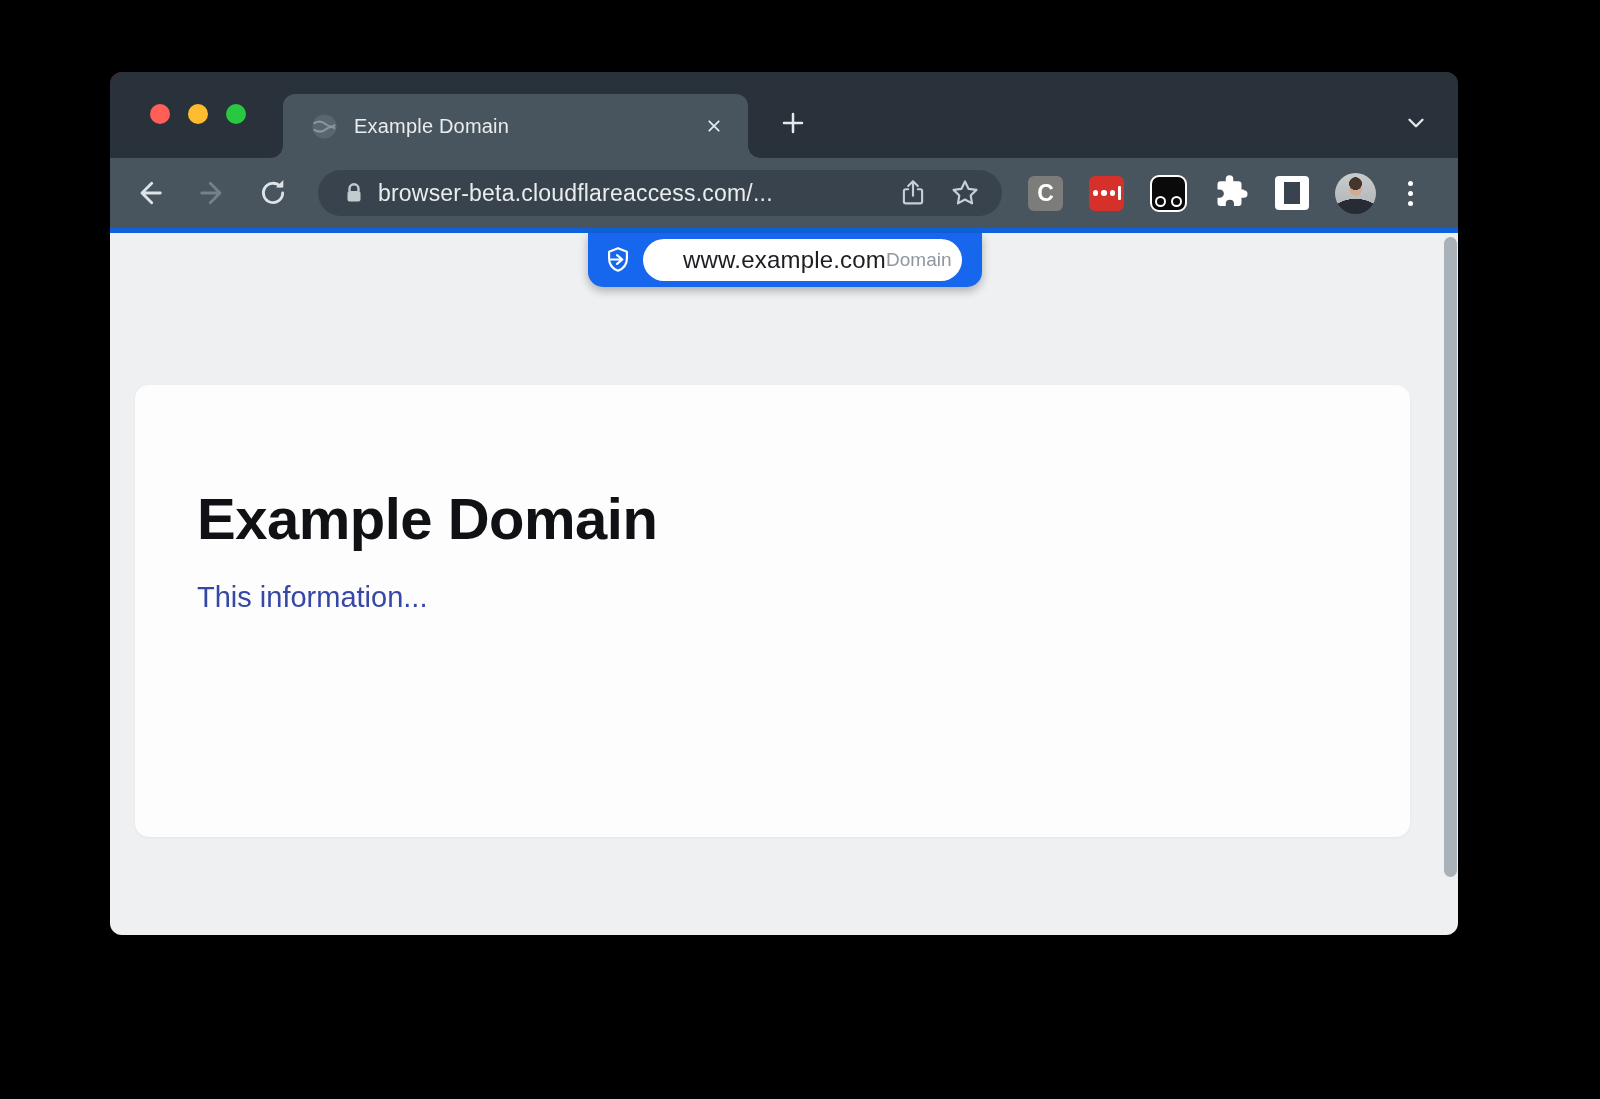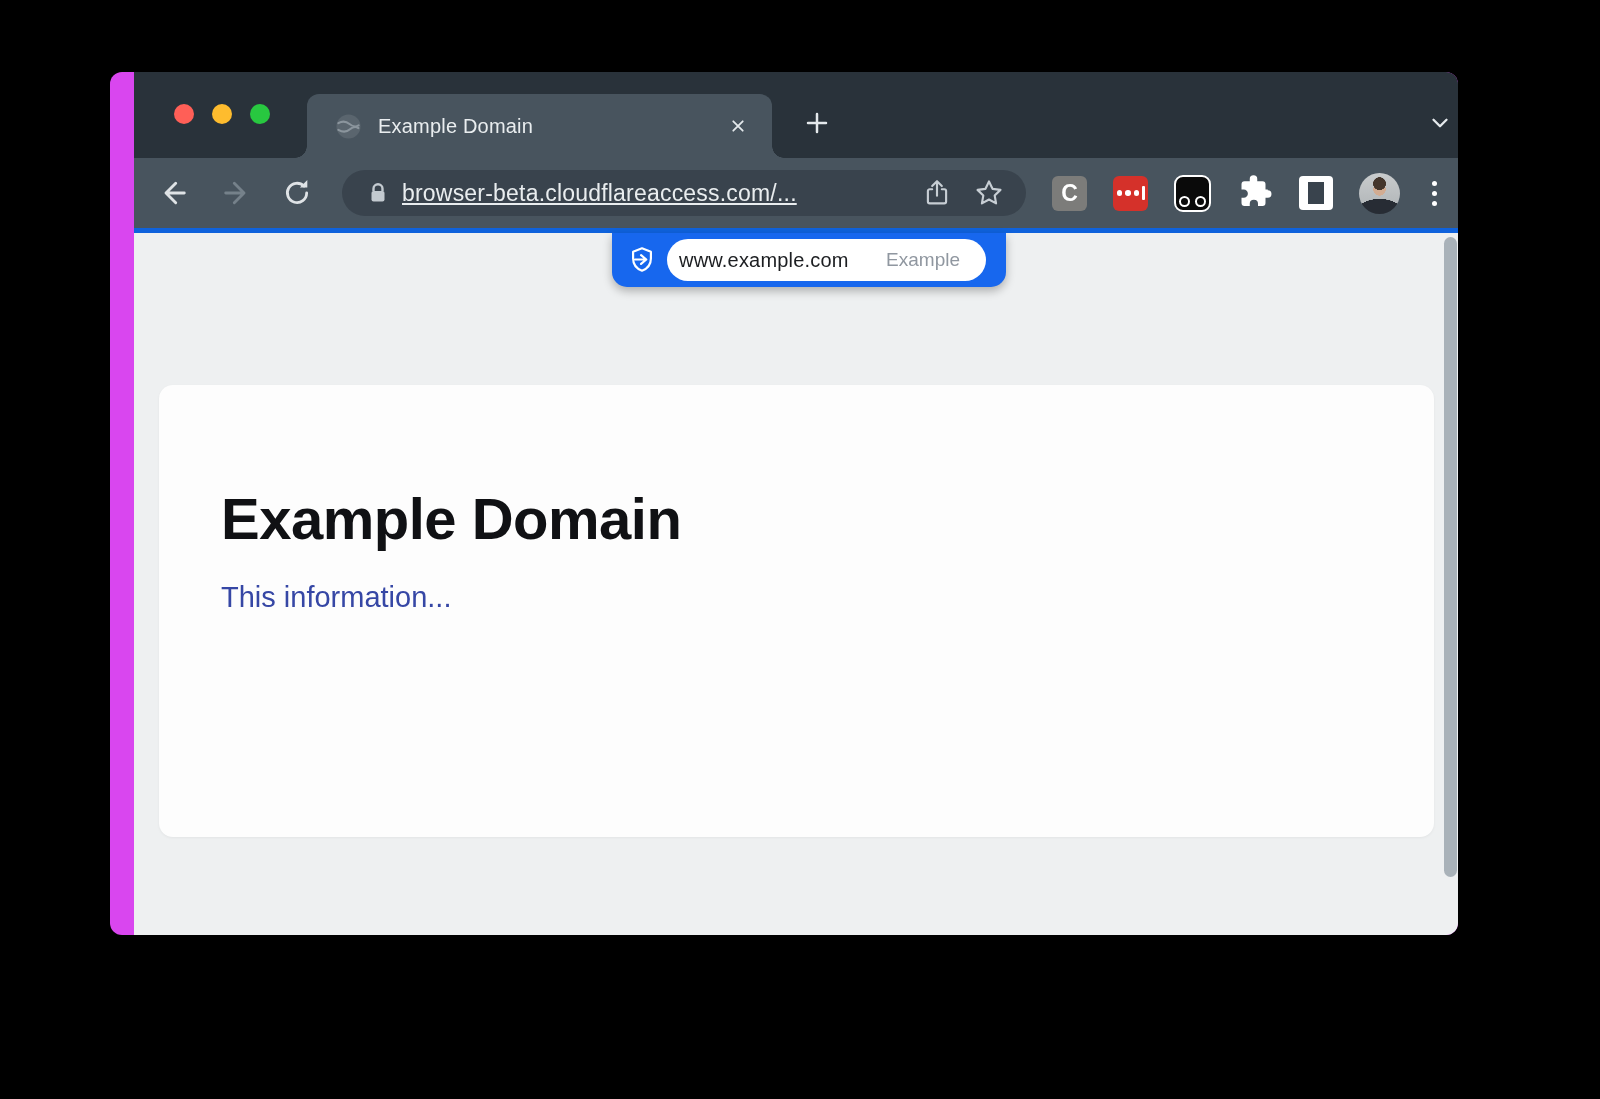--- a/index.html
+++ b/index.html
@@ -3,22 +3,22 @@
 <meta charset="utf-8">
 <style>
   * { margin:0; padding:0; box-sizing:border-box; }
   html,body { width:1600px; height:1099px; background:#000; overflow:hidden;
               font-family:"Liberation Sans", sans-serif; }
 
   .stage { position:relative; width:1600px; height:1099px; background:#000; }
 
   
   .window { position:absolute; left:110px; top:72px; width:1348px; height:863px;
-            border-radius:12px; overflow:hidden; background:#d946ef;
-            box-shadow:0 24px 70px rgba(0,0,0,.7);padding-left:24px; }
+            border-radius:12px; overflow:hidden; background:#7f1d1d;
+            box-shadow:0 24px 70px rgba(0,0,0,.7); }
 
   
   .tabstrip { position:relative; width:100%; height:86px; background:#29323a; }
   .traffic { position:absolute; top:32px; width:20px; height:20px; border-radius:50%; }
   .t-red    { left:40px;  background:#ff5f57; }
   .t-yellow { left:78px;  background:#febc2e; }
   .t-green  { left:116px; background:#28c840; }
 
   .tab { position:absolute; left:173px; top:22px; width:465px; height:64px;
          background:#48545e; border-radius:12px 12px 0 0;
@@ -43,21 +43,21 @@
   .nav-btn { position:absolute; top:19px; width:32px; height:32px;
              display:flex; align-items:center; justify-content:center; }
   .nav-back    { left:24px; }
   .nav-forward { left:86px; }
   .nav-reload  { left:147px; }
 
   .urlbar { position:absolute; left:208px; top:12px; width:684px; height:46px;
             background:#39434d; border-radius:23px; display:flex; align-items:center; }
   .lock { margin-left:24px; width:24px; height:24px; flex:0 0 auto; }
   .url-text { margin-left:12px; font-size:23px; color:#e9edef; letter-spacing:.2px;
-              white-space:nowrap; overflow:hidden; max-width:460px;text-decoration:underline; }
+              white-space:nowrap; overflow:hidden; max-width:460px; }
   .urlbar-actions { position:absolute; right:0; top:0; height:46px; display:flex;
                     align-items:center; gap:22px; padding-right:22px; }
   .urlbar-actions .icon-btn { width:30px; height:30px; display:flex; align-items:center; justify-content:center; }
 
   .ext-area { position:absolute; left:918px; top:0; height:70px; display:flex;
               align-items:center; gap:26px; }
   .ext-c { width:35px; height:35px; background:#7c7c7a; border-radius:6px; color:#fff;
            font-size:23px; font-weight:bold; display:flex; align-items:center; justify-content:center; }
   .ext-lp { width:35px; height:35px; background:#d5312a; border-radius:6px;
             display:flex; align-items:center; justify-content:center; gap:3px; }
@@ -85,21 +85,21 @@
 
   
   .page { position:relative; width:100%; height:702px; background:#eef0f1; }
 
   .iso-pill { position:absolute; left:478px; top:0; width:394px; height:54px;
               background:#1767ee; border-radius:0 0 15px 15px;
               display:flex; align-items:center; box-shadow:0 4px 10px rgba(0,0,0,.28); }
   .shield { margin-left:15px; width:30px; height:32px; flex:0 0 auto; }
   .host-pill { margin-left:10px; width:319px; height:42px; background:#fff; border-radius:21px;
                display:flex; align-items:center; }
-  .host-text { margin-left:12px; font-size:20px; color:#1c1e21; letter-spacing:.2px; }
+  .host-text { margin-left:40px; font-size:24px; color:#1c1e21; letter-spacing:.2px; }
   .expand-btn { margin-left:auto; margin-right:26px; font-size:19px; color:#9097a0; cursor:pointer; }
 
   .card { position:absolute; left:25px; top:152px; width:1275px; height:452px;
           background:#fdfdfd; border-radius:14px; box-shadow:0 1px 3px rgba(0,0,0,.05);
           padding:100px 64px 0 62px; }
   .card h1 { font-size:58px; font-weight:bold; color:#101114; letter-spacing:-0.5px; }
   .card p  { margin-top:62px; font-size:29px; line-height:39px; color:#1d1f23; max-width:1150px; }
   .card a  { display:inline-block; margin-top:29px; font-size:29px; color:#3647a5;
              text-decoration:none; cursor:pointer; }
 
@@ -215,21 +215,21 @@
 
     <div class="page">
 
       <div class="iso-pill">
         <svg class="shield" viewBox="0 0 32 32">
           <path d="M16 3.5 l9.5 3.6 v7.2 c0 6.2 -4.2 11 -9.5 13.2 c-5.3 -2.2 -9.5 -7 -9.5 -13.2 V7.1 z" fill="none" stroke="#fff" stroke-width="2.3" stroke-linejoin="round"></path>
           <path d="M8.5 15.5 h11 M15 10.8 l5.6 4.7 -5.6 4.7" fill="none" stroke="#fff" stroke-width="2.3" stroke-linecap="round" stroke-linejoin="round"></path>
         </svg>
         <div class="host-pill">
           <span class="host-text">www.example.com</span>
-          <span class="expand-btn">Example</span>
+          <span class="expand-btn">Domain</span>
         </div>
       </div>
 
       <div class="card">
         <h1>Example Domain</h1>
         <a>This information...</a>
       </div>
 
       <div class="scrollbar"></div>
     </div>

